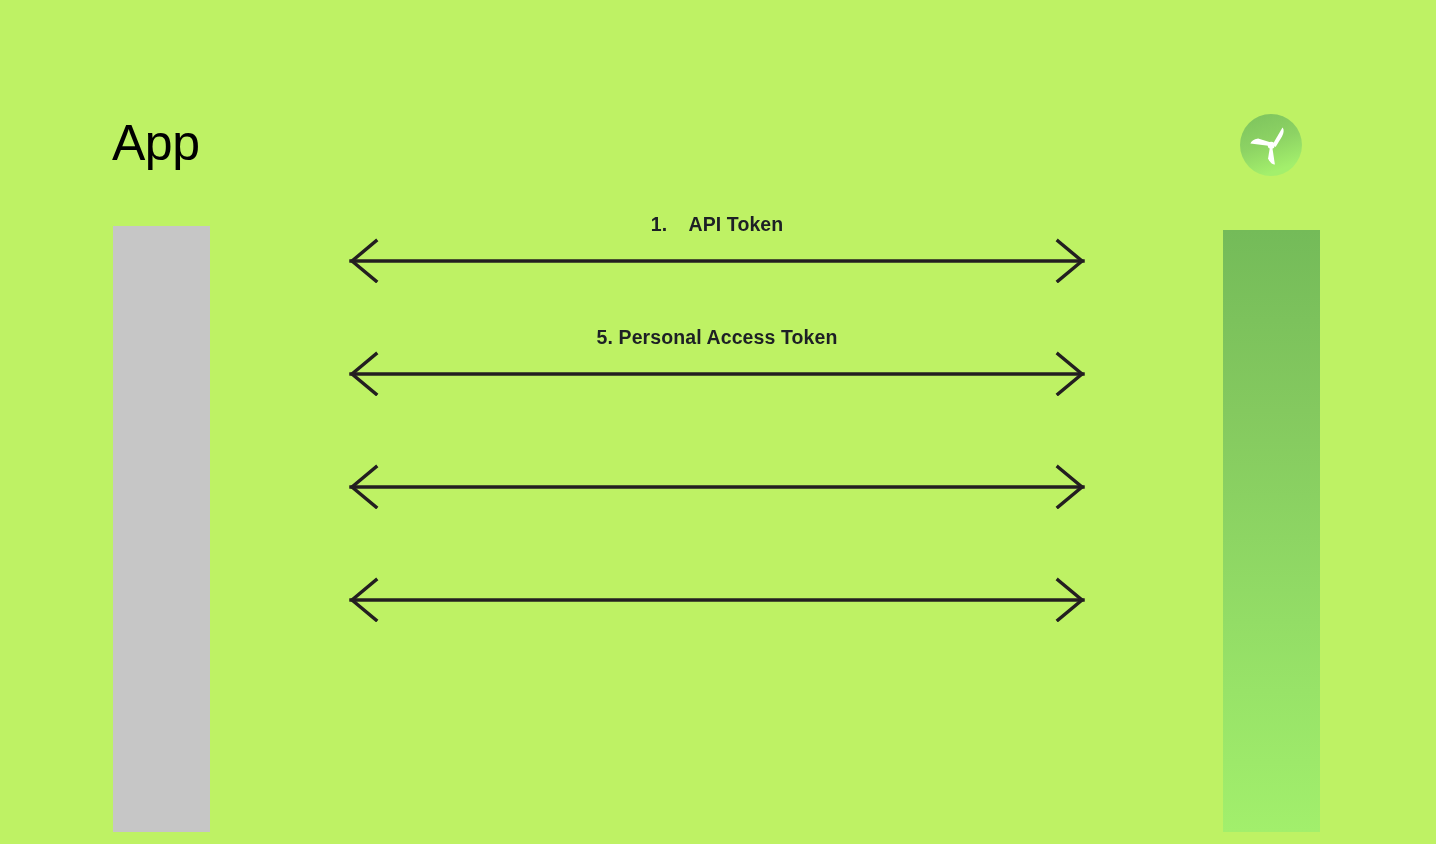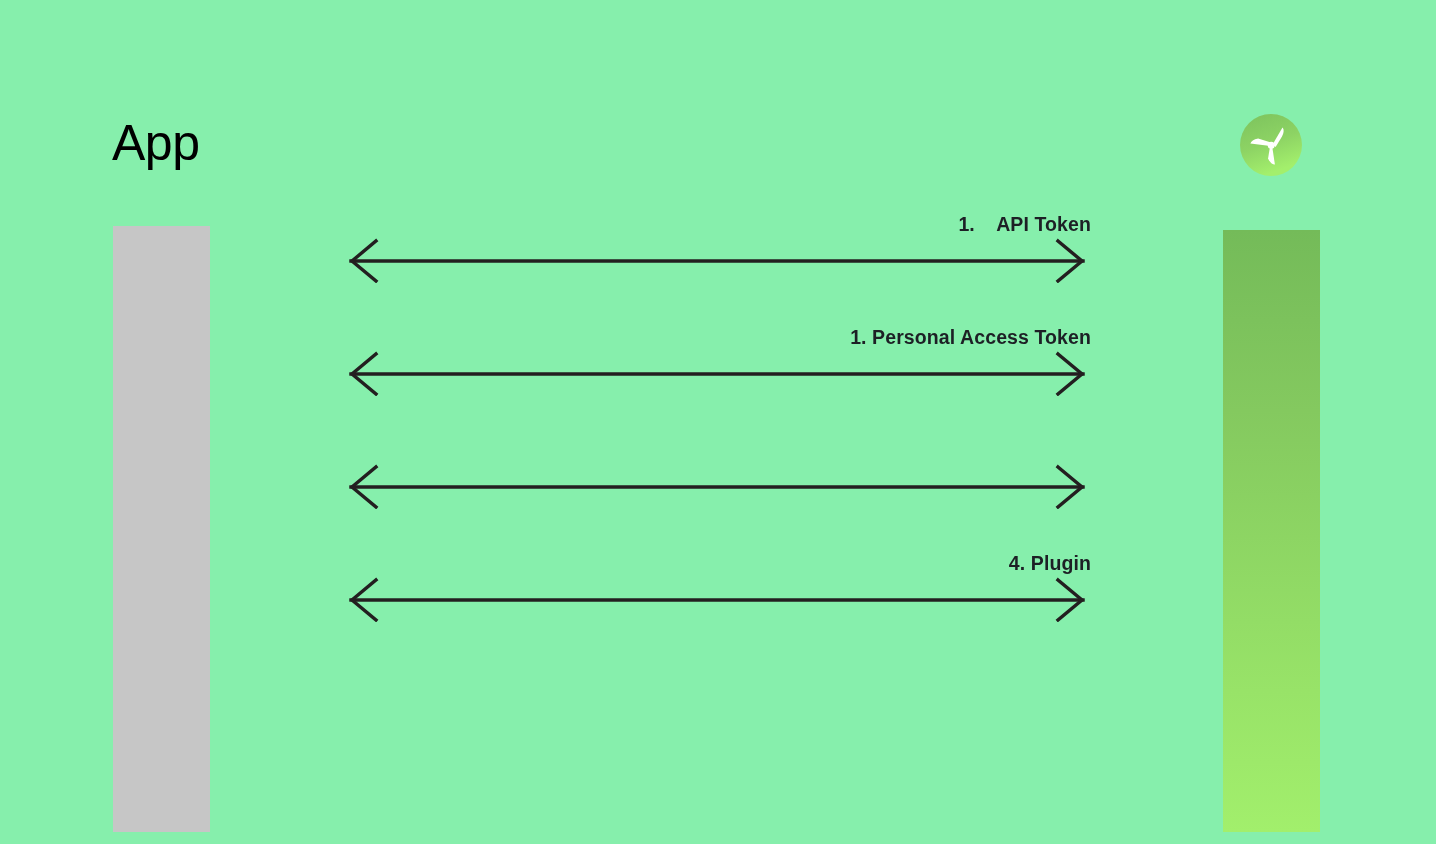--- a/index.html
+++ b/index.html
@@ -10,21 +10,21 @@
   }
   body {
     font-family: "Liberation Sans", sans-serif;
     -webkit-font-smoothing: antialiased;
   }
 
   #canvas {
     position: relative;
     width: 1436px;
     height: 844px;
-    background: #86efac;
+    background: #bef264;
     overflow: hidden;
   }
 
   
   #app-title {
     position: absolute;
     left: 112px;
     top: 112px;
     font-size: 50px;
     font-weight: 400;
@@ -69,21 +69,21 @@
     left: 343px;
     width: 748px;
     height: 72px;
   }
 
   .arrow-label {
     position: absolute;
     left: 0;
     top: 0;
     width: 748px;
-    text-align: right;
+    text-align: center;
     font-size: 19.5px;
     font-weight: 700;
     color: #1d2025;
     letter-spacing: 0.1px;
     line-height: 26px;
     white-space: pre;
   }
 
   .arrow-graphic {
     position: absolute;
@@ -134,21 +134,21 @@
         <g fill="none" stroke="#231f20" stroke-width="3.4" stroke-linecap="square" stroke-linejoin="miter">
           <line x1="8" y1="24" x2="740" y2="24"></line>
           <polyline points="33,4 9,24 33,44"></polyline>
           <polyline points="715,4 739,24 715,44"></polyline>
         </g>
       </svg>
     </div>
   </div>
 
   <div class="arrow-row" style="top:324px">
-    <div class="arrow-label">1. Personal Access Token</div>
+    <div class="arrow-label">5. Personal Access Token</div>
     <div class="arrow-graphic">
       <svg viewBox="0 0 748 46" xmlns="http://www.w3.org/2000/svg">
         <g fill="none" stroke="#231f20" stroke-width="3.4" stroke-linecap="square" stroke-linejoin="miter">
           <line x1="8" y1="24" x2="740" y2="24"></line>
           <polyline points="33,4 9,24 33,44"></polyline>
           <polyline points="715,4 739,24 715,44"></polyline>
         </g>
       </svg>
     </div>
   </div>
@@ -159,21 +159,20 @@
         <g fill="none" stroke="#231f20" stroke-width="3.4" stroke-linecap="square" stroke-linejoin="miter">
           <line x1="8" y1="24" x2="740" y2="24"></line>
           <polyline points="33,4 9,24 33,44"></polyline>
           <polyline points="715,4 739,24 715,44"></polyline>
         </g>
       </svg>
     </div>
   </div>
 
   <div class="arrow-row" style="top:550px">
-    <div class="arrow-label">4. Plugin</div>
     <div class="arrow-graphic">
       <svg viewBox="0 0 748 46" xmlns="http://www.w3.org/2000/svg">
         <g fill="none" stroke="#231f20" stroke-width="3.4" stroke-linecap="square" stroke-linejoin="miter">
           <line x1="8" y1="24" x2="740" y2="24"></line>
           <polyline points="33,4 9,24 33,44"></polyline>
           <polyline points="715,4 739,24 715,44"></polyline>
         </g>
       </svg>
     </div>
   </div>

